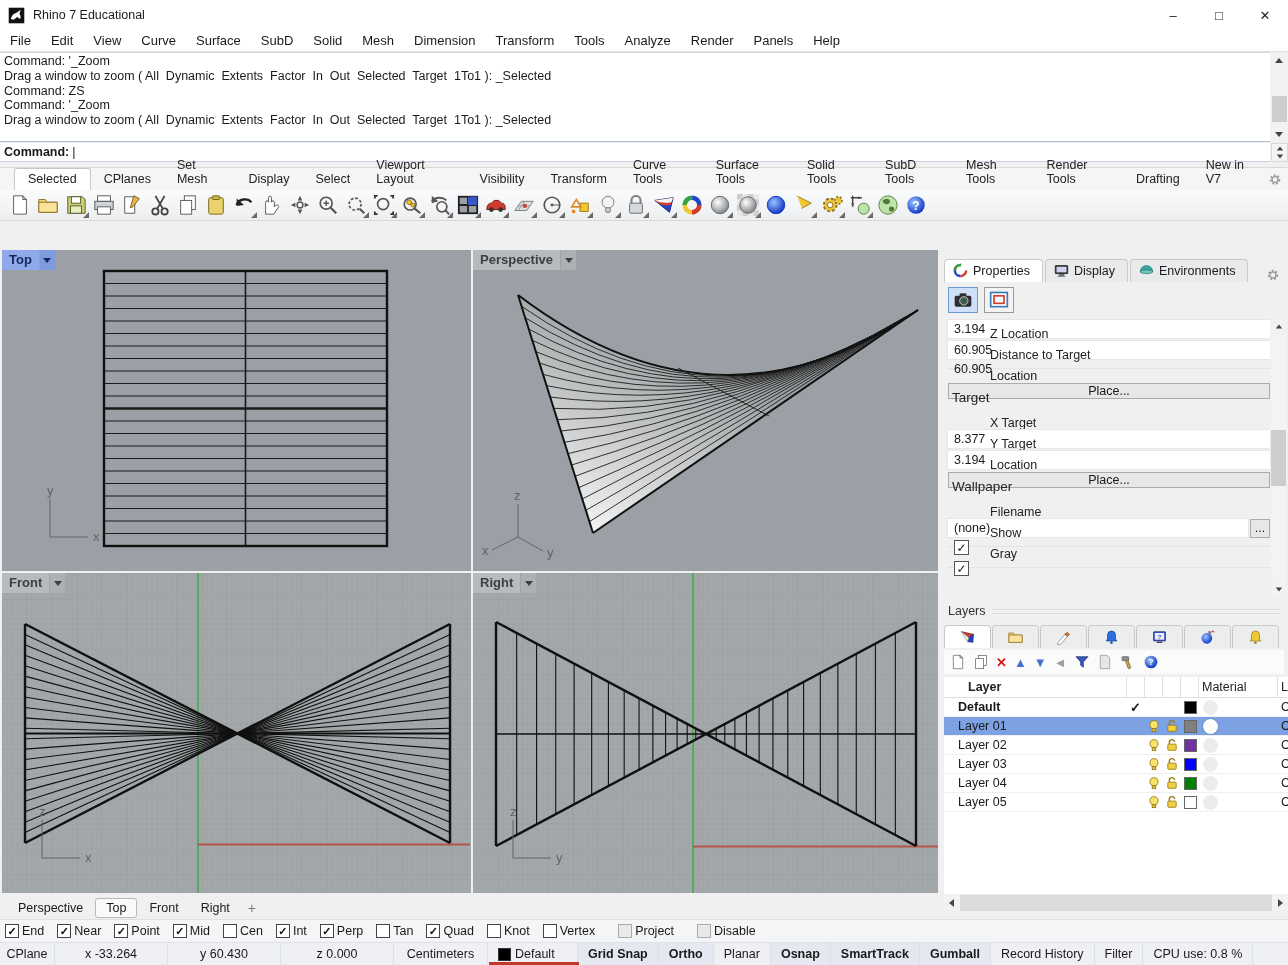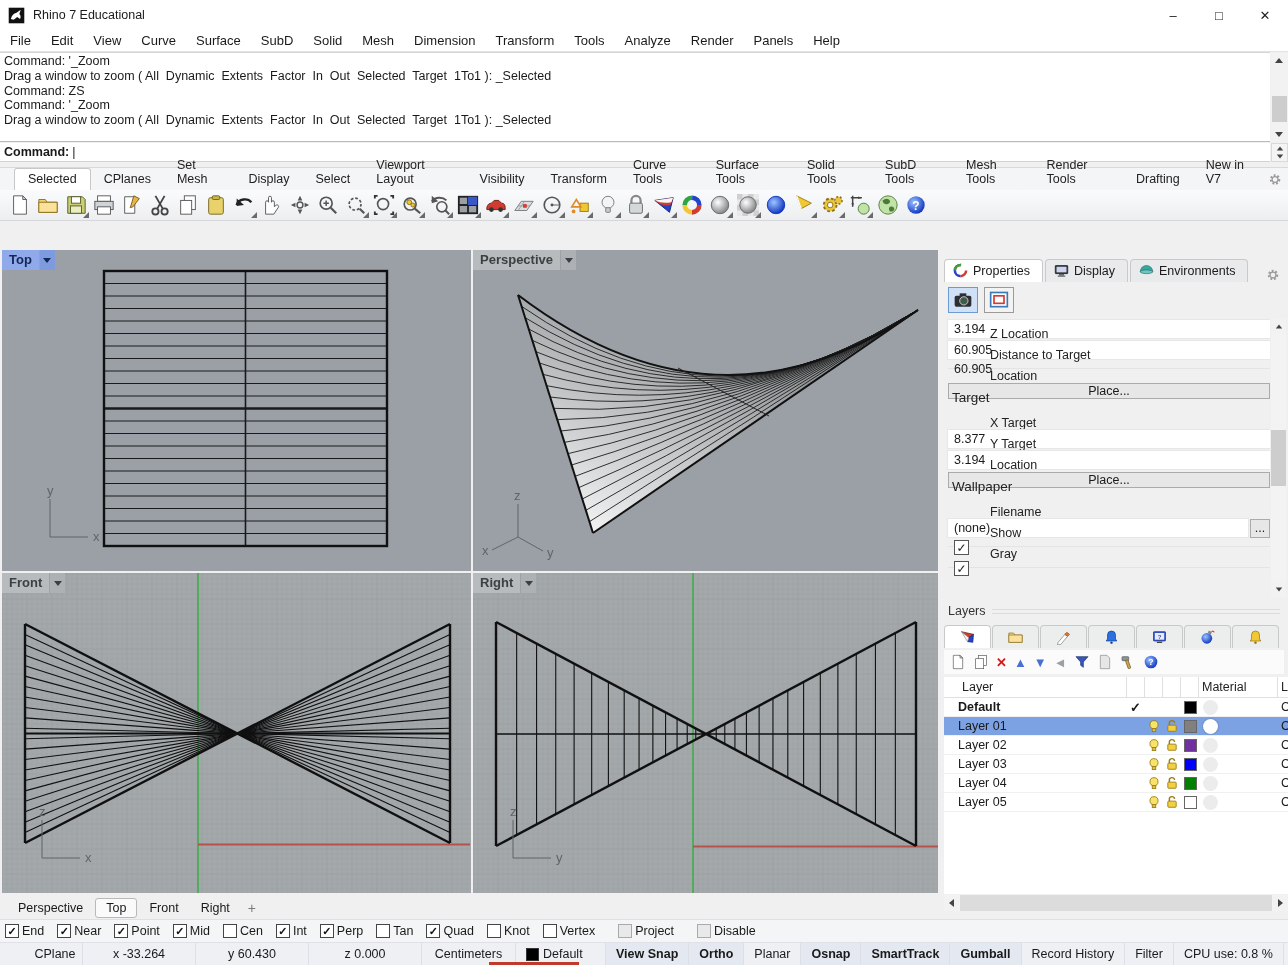--- a/index.html
+++ b/index.html
@@ -93,21 +93,21 @@
   #layers-title { position:absolute; left:8px; top:383px; font-size:12.5px; color:#333; display:flex; align-items:center; width:332px;}
   #layers-title:after { content:""; flex:1; height:3px; border-top:1px solid #dcdcdc; border-bottom:1px solid #dcdcdc; margin-left:6px;}
   #ltabs { position:absolute; left:4px; top:398px; width:340px; height:29px; display:flex; align-items:flex-end;}
   .ltab { padding:3px 14px 3px 14px; border:1px solid #c9c9c9; border-bottom:none; border-radius:4px 4px 0 0; background:#eceded; margin-right:1px; }
   .ltab.active { background:#ffffff; }
   .ltab svg { width:17px; height:16px; display:block;}
   #ltoolbar { position:absolute; left:4px; top:429px; width:340px; height:24px; background:#fbfbfb; display:flex; align-items:center; gap:7px; padding-left:6px;}
   #ltoolbar svg { width:16px; height:16px; }
   #ltoolbar .g { font-size:13px; font-weight:bold; }
   #lheader { position:absolute; left:4px; top:456px; width:344px; height:21px; background:#ffffff; border-bottom:1px solid #e0e0e0; display:flex; align-items:center; font-size:12.5px; color:#222;}
-  #lheader .c1 { padding-left:18px; width:172px;}
+  #lheader .c1 { padding-left:24px; width:172px;font-weight:bold;}
   #lheader .cm { position:absolute; left:258px; }
   #lheader .cl { position:absolute; left:337px; }
   .hv { position:absolute; top:0; height:21px; width:1px; background:#e0e0e0; }
   #lrows { position:absolute; left:4px; top:477px; width:344px; height:196px; background:#ffffff; }
   .lrow { position:relative; height:19px; display:flex; align-items:center; border-bottom:1px solid #f0f0f0;}
   .lrow .lname { padding-left:14px; font-size:12.5px; width:160px; }
   .lrow.bold .lname { font-weight:bold; }
   .lrow.selected { background:#7da2e4; }
   .lrow .lcheck { position:absolute; left:186px; font-weight:bold; font-size:13px;}
   .lrow .lbulb { position:absolute; left:203px; width:14px; height:14px;}
@@ -128,21 +128,21 @@
   #osnapbar { position:absolute; left:0; top:919px; width:1288px; height:23px; background:#f4f5f6; border-top:1px solid #e0e0e0; display:flex; align-items:center; padding-left:5px; gap:13px;}
   .osnap-item { display:flex; align-items:center; gap:3px; font-size:12.5px;}
   .osnap-box { width:14px; height:14px; border:1px solid #444; background:#fff; display:flex; align-items:center; justify-content:center; font-size:11px; font-weight:bold; color:#111;}
   .osnap-item.disabled .osnap-box { border-color:#aaa; background:#e9e9e9; }
   .osnap-item.disabled { margin-left:10px; }
 
   #statusbar { position:absolute; left:0; top:942px; width:1288px; height:23px; background:#eef0f4; border-top:1px solid #dfe1e6; display:flex; align-items:stretch; font-size:12.5px;}
   .scell { display:flex; align-items:center; justify-content:center; border-right:1px solid #dcdfe6; padding:0 10px; white-space:nowrap;}
   .scell.bold { font-weight:bold; background:#e3e8f1; }
   .scell .swatch { width:13px; height:13px; background:#000; margin-right:4px; border:1px solid #333;}
-  .scell.w1{width:55px;margin-left:28px;} .scell.w2{width:113px;} .scell.w3{width:94px;} .scell.w4{width:90px; justify-content:flex-start;}
+  .scell.w1{width:55px;} .scell.w2{width:113px;} .scell.w3{width:94px;} .scell.w4{width:90px; justify-content:flex-start;}
   #red-underline { position:absolute; left:489px; top:962px; width:90px; height:3px; background:#c0392b; }
 </style>
 </head>
 <body>
 
 <svg width="0" height="0" style="position:absolute">
   <defs>
     <radialGradient id="gsp" cx="38%" cy="35%" r="70%">
         <stop offset="0%" stop-color="#ffffff"></stop>
         <stop offset="100%" stop-color="#7c8084"></stop>
@@ -1603,21 +1603,21 @@
       <span>Centimeters</span>
     </span>
 
     <span class="scell w4">
       <span class="swatch"></span>
       <span>Default</span>
     </span>
 
     <span class="scell bold">
 
-      <span>View Snap</span>
+      <span>Grid Snap</span>
     </span>
 
     <span class="scell bold">
 
       <span>Ortho</span>
     </span>
 
     <span class="scell">
 
       <span>Planar</span>

